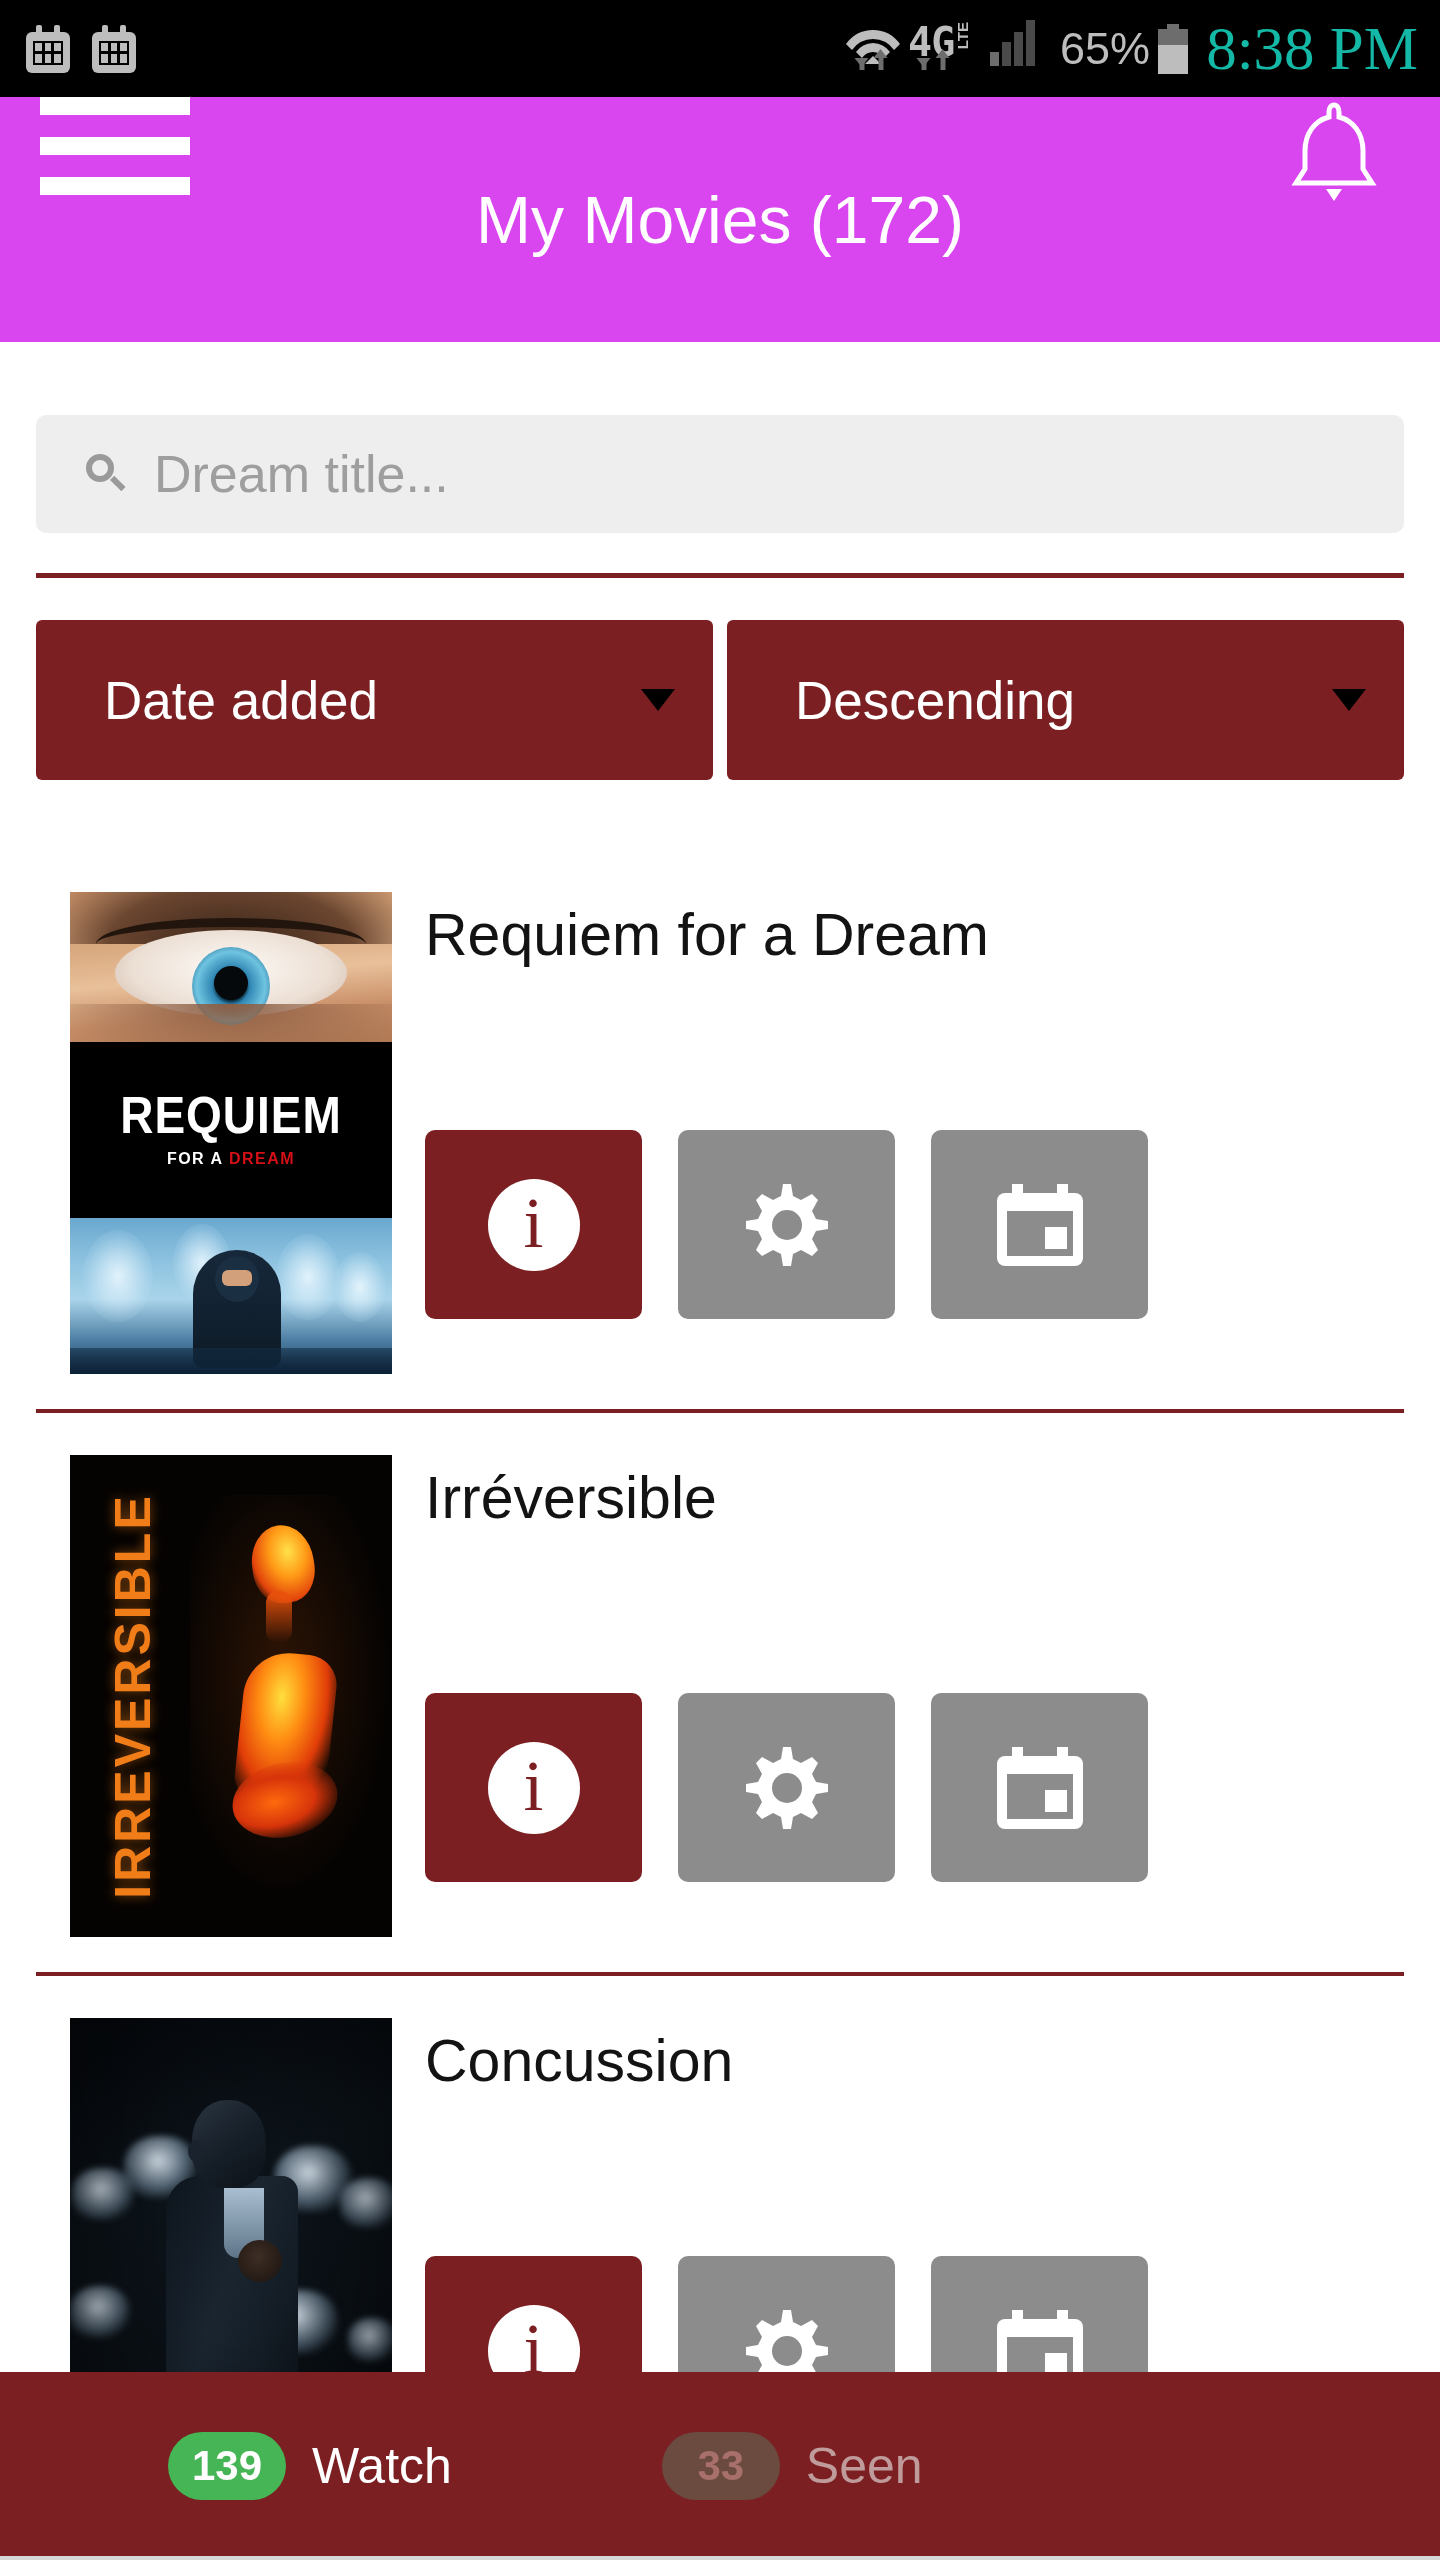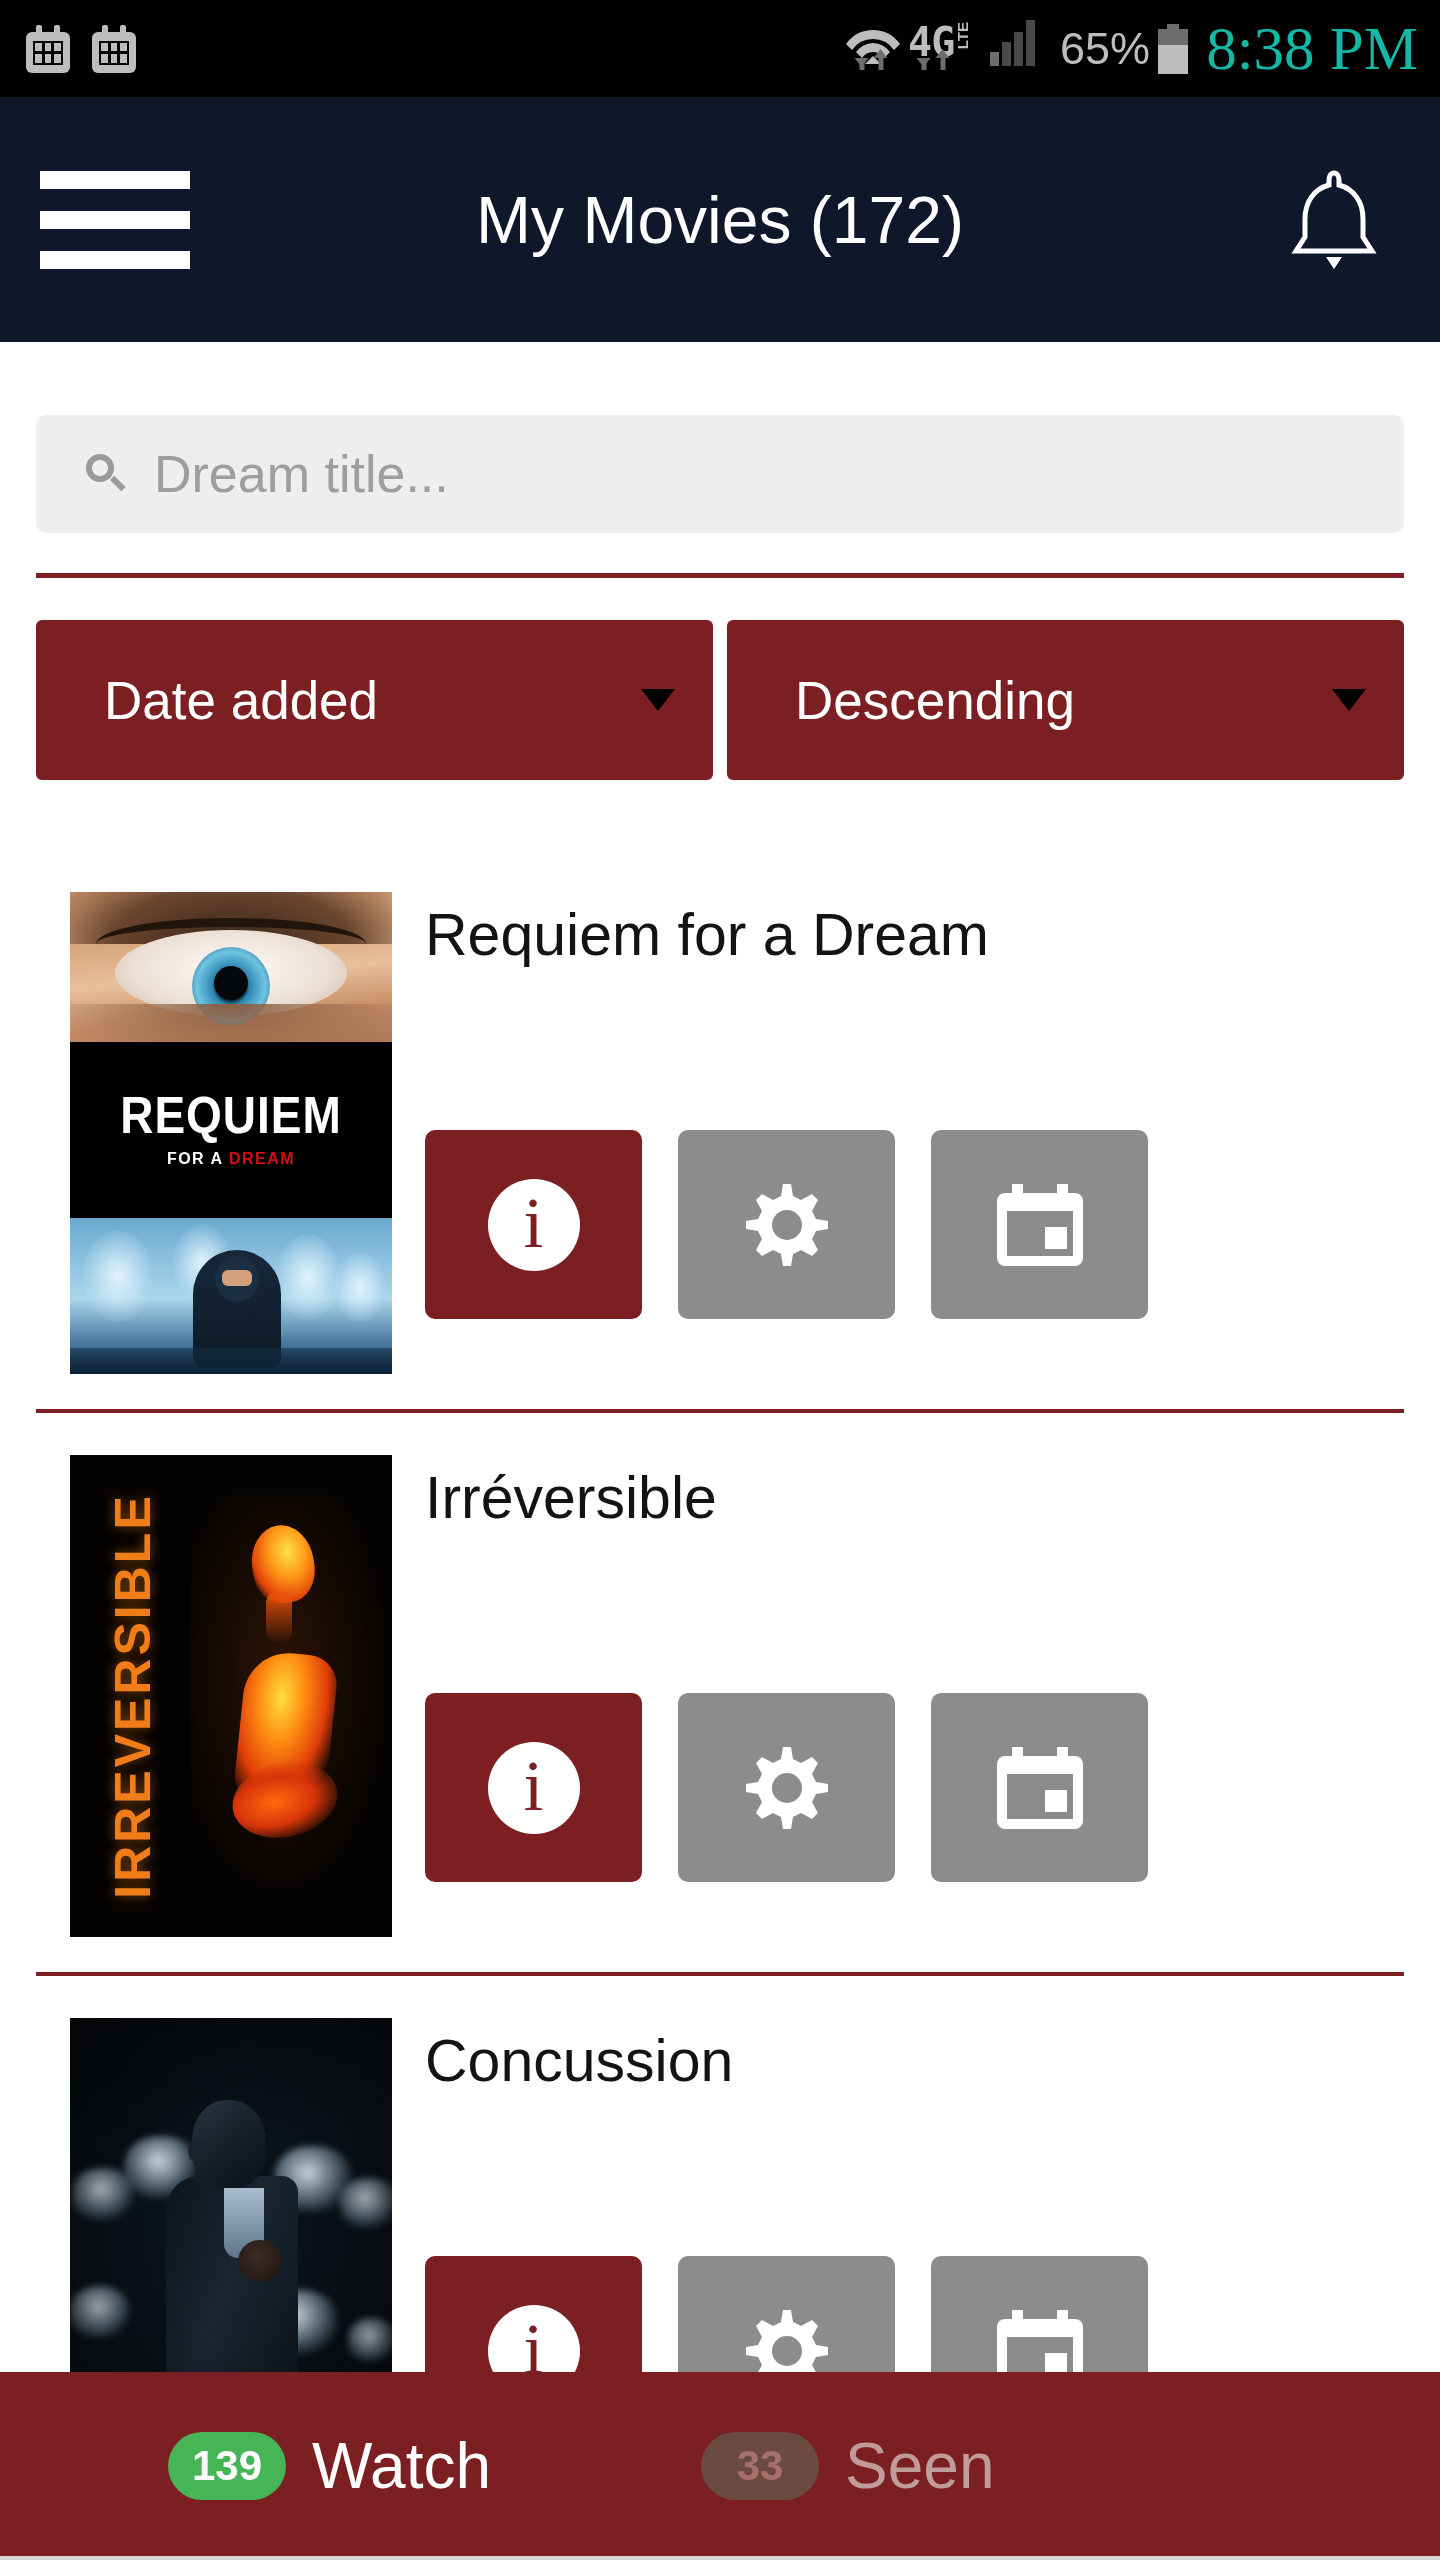--- a/index.html
+++ b/index.html
@@ -108,23 +108,23 @@
     color:#14b8a6; font-size: 61px;
     font-family:Liberation Serif, serif;
   }
 
   
   .app-bar {
     position: absolute;
     top: 97px; left: 0;
     width: 1440px;
     height: 245px;
-    background: #0f172a;
+    background: #d946ef;
     display: flex;
-    align-items: center;
+    align-items: flex-start;
   }
   .hamburger {
     width: 150px; margin-left: 40px;
     display: flex; flex-direction: column; gap: 22px;
     cursor: pointer;
   }
   .hamburger i { display:block; width: 150px; height: 18px; background: #ffffff; }
   .app-title {
     position:absolute; left:0; right:0; top:0; bottom:0;
     display:flex; align-items:center; justify-content:center;
@@ -400,21 +400,21 @@
   .bb-item.watch { margin-left: 168px; }
   .bb-item.seen  { margin-left: 210px; }
   .bb-badge {
     min-width: 118px; height: 68px; border-radius: 34px;
     display:flex; align-items:center; justify-content:center;
     font-size: 42px; font-weight: 700;
     padding: 0 16px;
   }
   .bb-badge.on  { background:#45b556; color:#ffffff; }
   .bb-badge.off { background:#6b4a3f; color:#a8706b; }
-  .bb-label { margin-left: 26px; font-size: 64px; }
+  .bb-label { margin-left: 26px; font-size: 50px; }
   .bb-label.on  { color:#ffffff; }
   .bb-label.off { color:#bf9b9b; }
 
   .nav-hint {
     position:absolute; bottom:0; left:0; width:1440px; height:4px; background:#d6d6d6;
   }
 </style>
 </head>
 <body>
 

